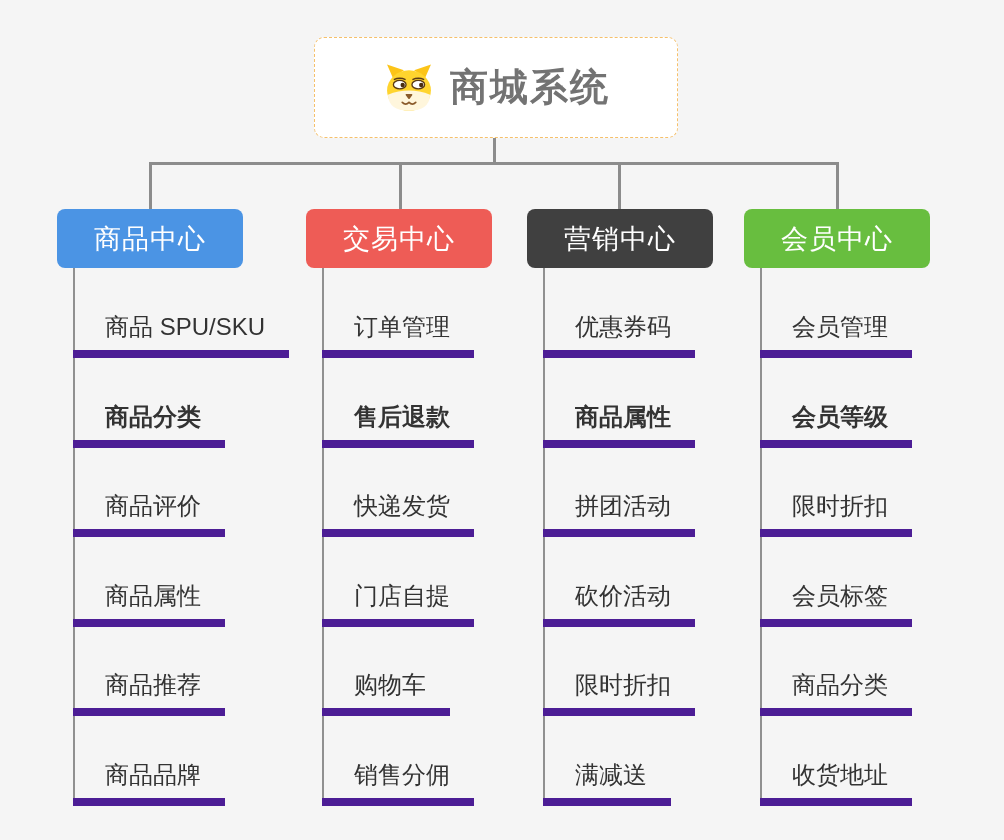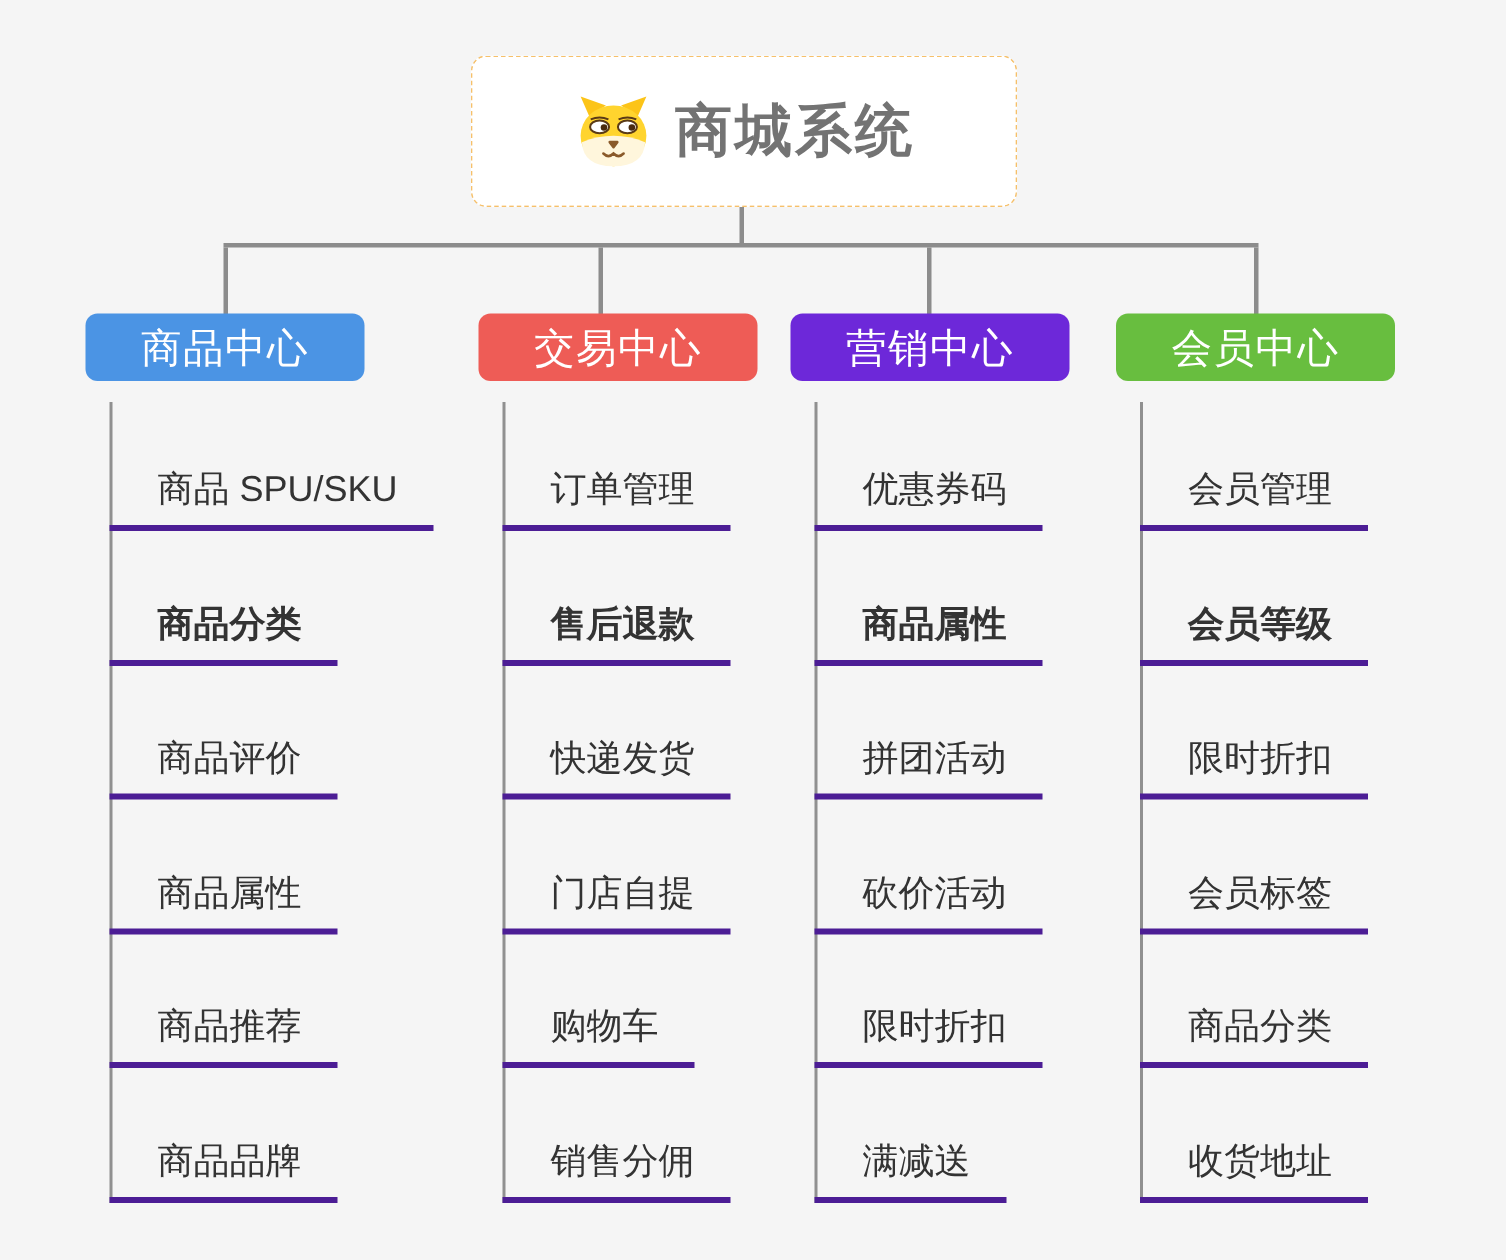--- a/index.html
+++ b/index.html
@@ -42,26 +42,26 @@
   .conn-bus  {left:149px; top:162px; width:690px; height:3px;}
   .conn-drop {top:165px; width:3px; height:45px;}
   .drop-0{left:149px;} .drop-1{left:399px;} .drop-2{left:618px;} .drop-3{left:836px;}
   
   .branch{
     position:absolute;
     top:209px;
     width:186px;
     height:610px;
   }
-  .branch-0{left:57px;}  .branch-1{left:319px;}
+  .branch-0{left:57px;}  .branch-1{left:306px;}
   .branch-2{left:527px;} .branch-3{left:744px;}
   .branch-header{
     position:absolute;
     left:0; top:0;
-    width:186px; height:45px;
+    width:186px; height:59px;
     border-radius:8px;
     color:#ffffff;
     font-size:27px;
     letter-spacing:1px;
     display:flex;
     align-items:center;
     justify-content:center;
     white-space:nowrap;
   }
   .branch-line{
@@ -70,21 +70,21 @@
     width:2px; height:534px;
     background:#909090;
   }
   .leaf{
     position:absolute;
     left:16px;
     padding:0 24px 8px 32px;
     font-size:24px;
     line-height:30px;
     color:#333333;
-    border-bottom:4px solid #4c1d95;
+    border-bottom:8px solid #4c1d95;
     white-space:nowrap;
   }
   .leaf-0{top:103px;} .leaf-1{top:193px;font-weight:bold;} .leaf-2{top:282px;}
   .leaf-3{top:372px;} .leaf-4{top:461px;} .leaf-5{top:551px;}
 </style>
 </head>
 <body>
 
 <div id="canvas">
 
@@ -135,21 +135,21 @@
     <div class="branch-line"></div>
     <div class="leaf leaf-0">订单管理</div>
     <div class="leaf leaf-1">售后退款</div>
     <div class="leaf leaf-2">快递发货</div>
     <div class="leaf leaf-3">门店自提</div>
     <div class="leaf leaf-4">购物车</div>
     <div class="leaf leaf-5">销售分佣</div>
   </div>
 
   <div class="branch branch-2">
-    <div class="branch-header" style="background: #6d28d9;">营销中心</div>
+    <div class="branch-header" style="background: #404040;">营销中心</div>
     <div class="branch-line"></div>
     <div class="leaf leaf-0">优惠券码</div>
     <div class="leaf leaf-1">商品属性</div>
     <div class="leaf leaf-2">拼团活动</div>
     <div class="leaf leaf-3">砍价活动</div>
     <div class="leaf leaf-4">限时折扣</div>
     <div class="leaf leaf-5">满减送</div>
   </div>
 
   <div class="branch branch-3">

